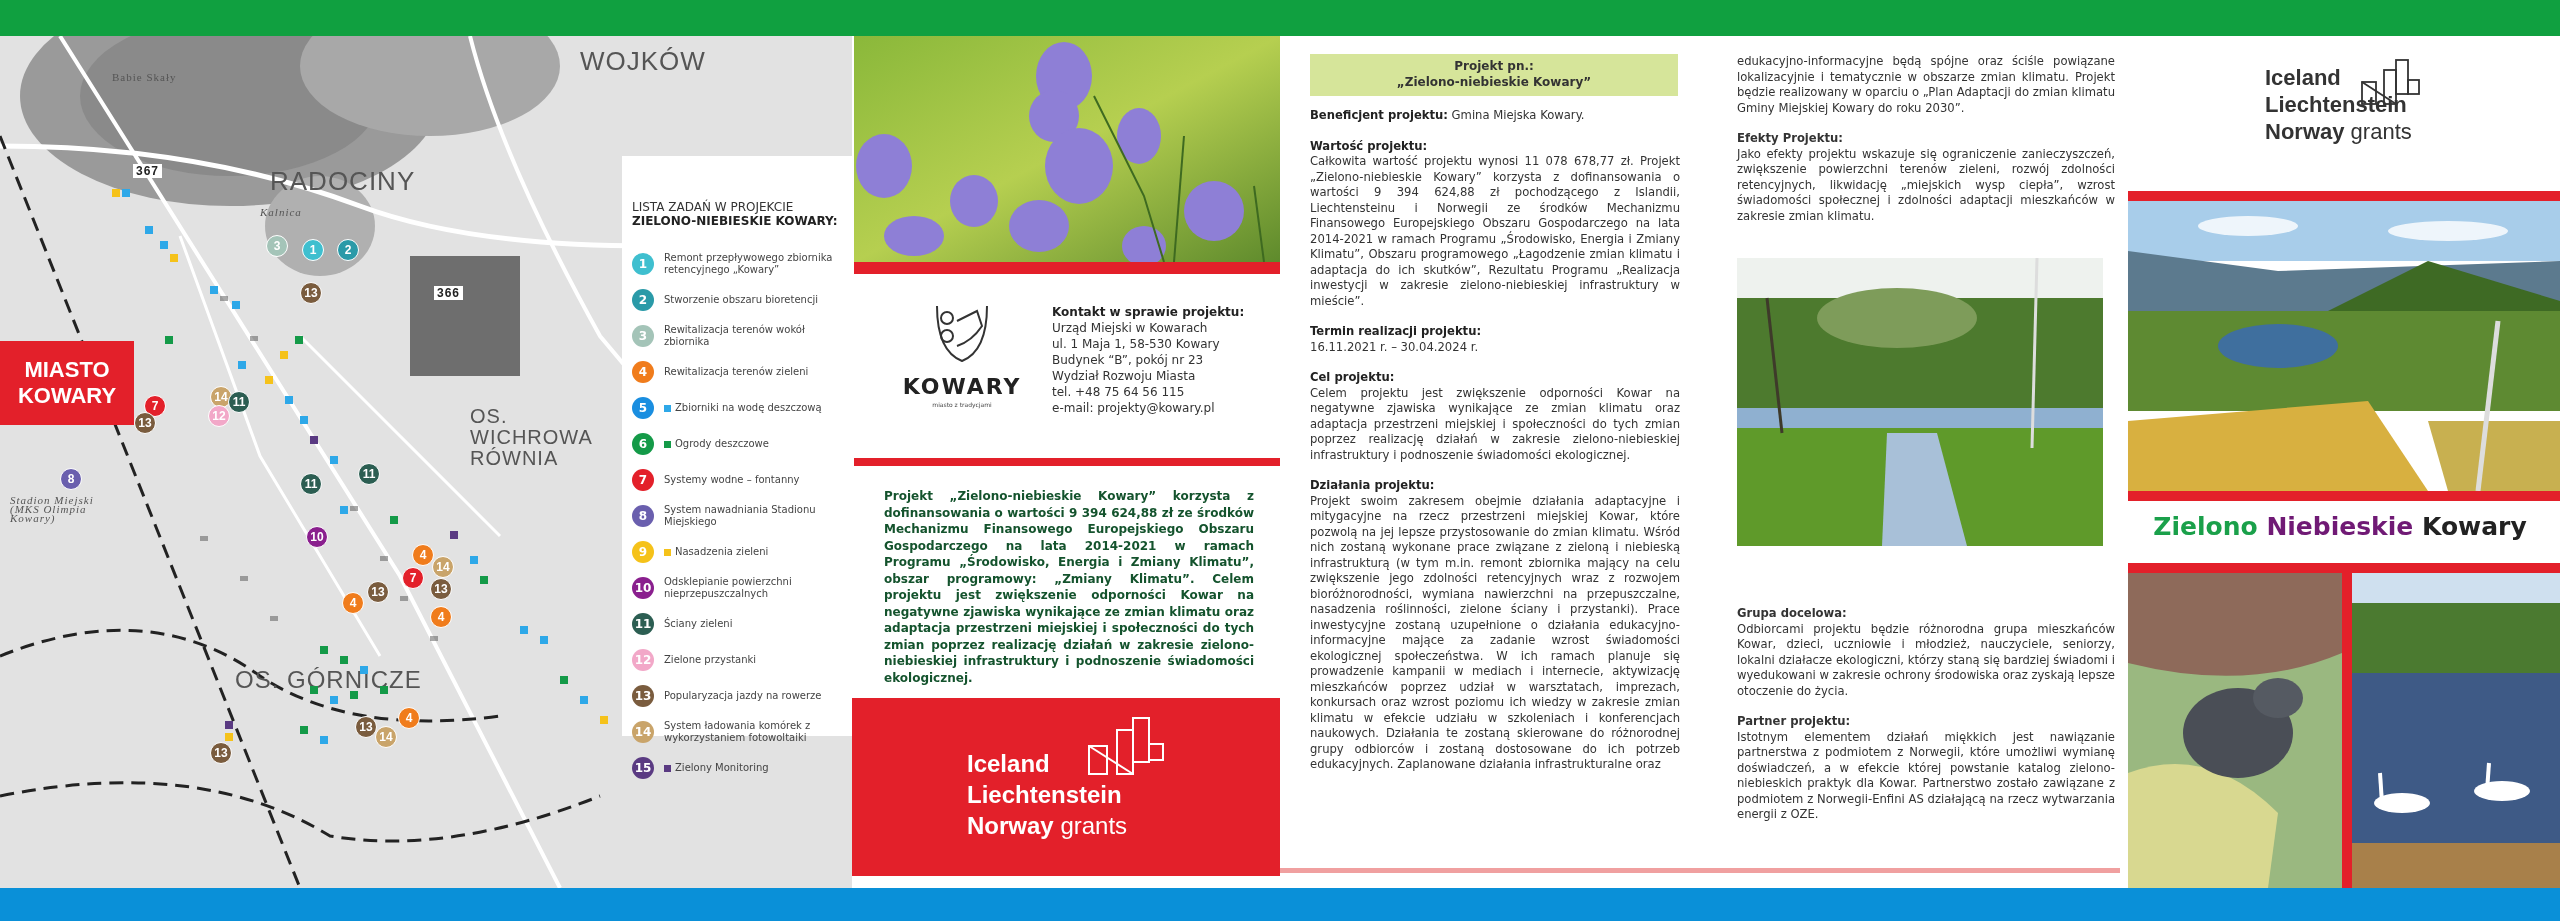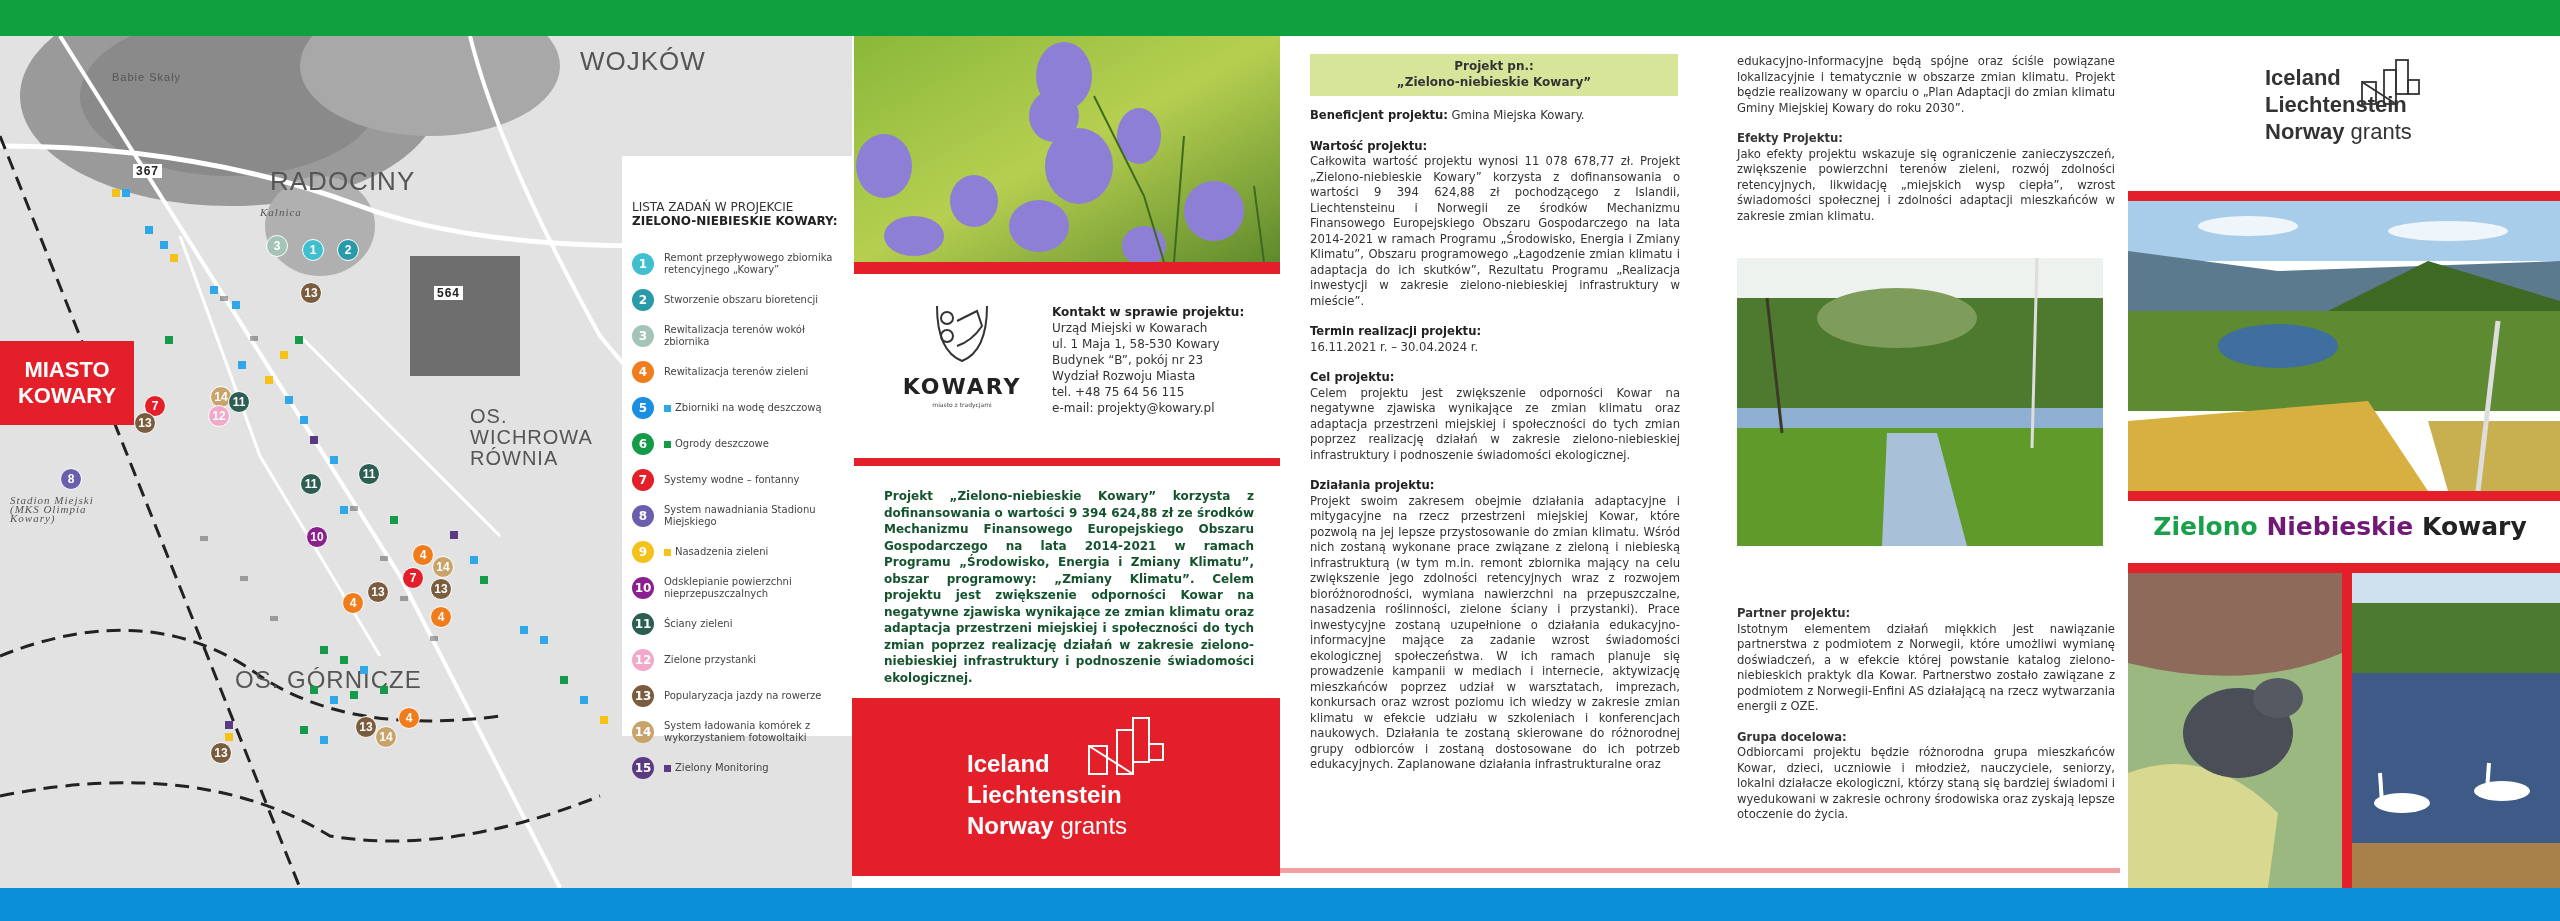--- a/index.html
+++ b/index.html
@@ -87,24 +87,24 @@
         <rect x="200" y="500" width="8" height="5"></rect>
         <rect x="240" y="540" width="8" height="5"></rect>
         <rect x="270" y="580" width="8" height="5"></rect>
     </g>
   </svg>
 
   <span class="map-label" style="left:580px;top:10px;font-size:26px">WOJKÓW</span>
   <span class="map-label" style="left:270px;top:130px;font-size:26px">RADOCINY</span>
   <span class="map-label" style="left:470px;top:370px;font-size:20px;width:150px;text-align:left;line-height:21px">OS. WICHROWA RÓWNIA</span>
   <span class="map-label" style="left:235px;top:630px;font-size:24px">OS. GÓRNICZE</span>
-  <span class="map-label" style="left:112px;top:35px;font-size:11px;font-family:Liberation Sans, sans-serif">Babie Skały</span>
+  <span class="map-label" style="left:112px;top:35px;font-size:11px;font-family:Liberation Serif, serif">Babie Skały</span>
   <span class="map-label" style="left:260px;top:170px;font-size:11px;font-style:italic;font-family:'Liberation Serif',serif">Kalnica</span>
   <span class="map-label" style="left:133px;top:128px;font-size:12px;font-weight:bold;color:#222;background:#fff;padding:0 3px">367</span>
-  <span class="map-label" style="left:434px;top:250px;font-size:12px;font-weight:bold;color:#222;background:#fff;padding:0 3px">564</span>
+  <span class="map-label" style="left:434px;top:250px;font-size:12px;font-weight:bold;color:#222;background:#fff;padding:0 3px">366</span>
   <span class="map-label" style="left:10px;top:460px;width:100px;font-size:11px;font-style:italic;font-family:'Liberation Serif',serif;line-height:9px;text-align:left">Stadion Miejski (MKS Olimpia Kowary)</span>
 
   <div class="miasto">
     <div>MIASTO</div>
     <div>KOWARY</div>
   </div>
 
   <div class="marker" style="left:266px;top:199px;background:#a4c4b8">3</div>
   <div class="marker" style="left:302px;top:203px;background:#3fbfcf">1</div>
   <div class="marker" style="left:337px;top:203px;background:#2a9aa8">2</div>
@@ -340,22 +340,22 @@
       <rect y="40" width="366" height="120" fill="#4d7a2e"></rect>
       <ellipse cx="160" cy="60" rx="80" ry="30" fill="#7e9c5a"></ellipse>
       <rect y="150" width="366" height="30" fill="#8fb0d0"></rect>
       <rect y="170" width="366" height="118" fill="#5f9a2a"></rect>
       <path d="M150 175 L200 175 L230 288 L145 288 Z" fill="#a8c0d8"></path>
       <path d="M30 40 L45 175" stroke="#3e3a2a" stroke-width="3"></path>
       <path d="M300 0 L295 190" stroke="#ddd" stroke-width="3"></path>
     </svg>
   </div>
   <div class="p4lower">
+    <p><b>Grupa docelowa:</b><br><span>Odbiorcami projektu będzie różnorodna grupa mieszkańców Kowar, dzieci, uczniowie i młodzież, nauczyciele, seniorzy, lokalni działacze ekologiczni, którzy staną się bardziej świadomi i wyedukowani w zakresie ochrony środowiska oraz zyskają lepsze otoczenie do życia.</span></p>
     <p><b>Partner projektu:</b><br><span>Istotnym elementem działań miękkich jest nawiązanie partnerstwa z podmiotem z Norwegii, które umożliwi wymianę doświadczeń, a w efekcie której powstanie katalog zielono-niebieskich praktyk dla Kowar. Partnerstwo zostało zawiązane z podmiotem z Norwegii-Enfini AS działającą na rzecz wytwarzania energii z OZE.</span></p>
-    <p><b>Grupa docelowa:</b><br><span>Odbiorcami projektu będzie różnorodna grupa mieszkańców Kowar, dzieci, uczniowie i młodzież, nauczyciele, seniorzy, lokalni działacze ekologiczni, którzy staną się bardziej świadomi i wyedukowani w zakresie ochrony środowiska oraz zyskają lepsze otoczenie do życia.</span></p>
   </div>
   <div class="p3bottom" style="width:405px"></div>
 </div>
 
 <div class="panel" id="p-five">
   <div class="grants-dark">
     <div>Iceland</div>
     <div>Liechtenstein</div>
     <div><span>Norway</span> <span class="g">grants</span></div>
   </div>

